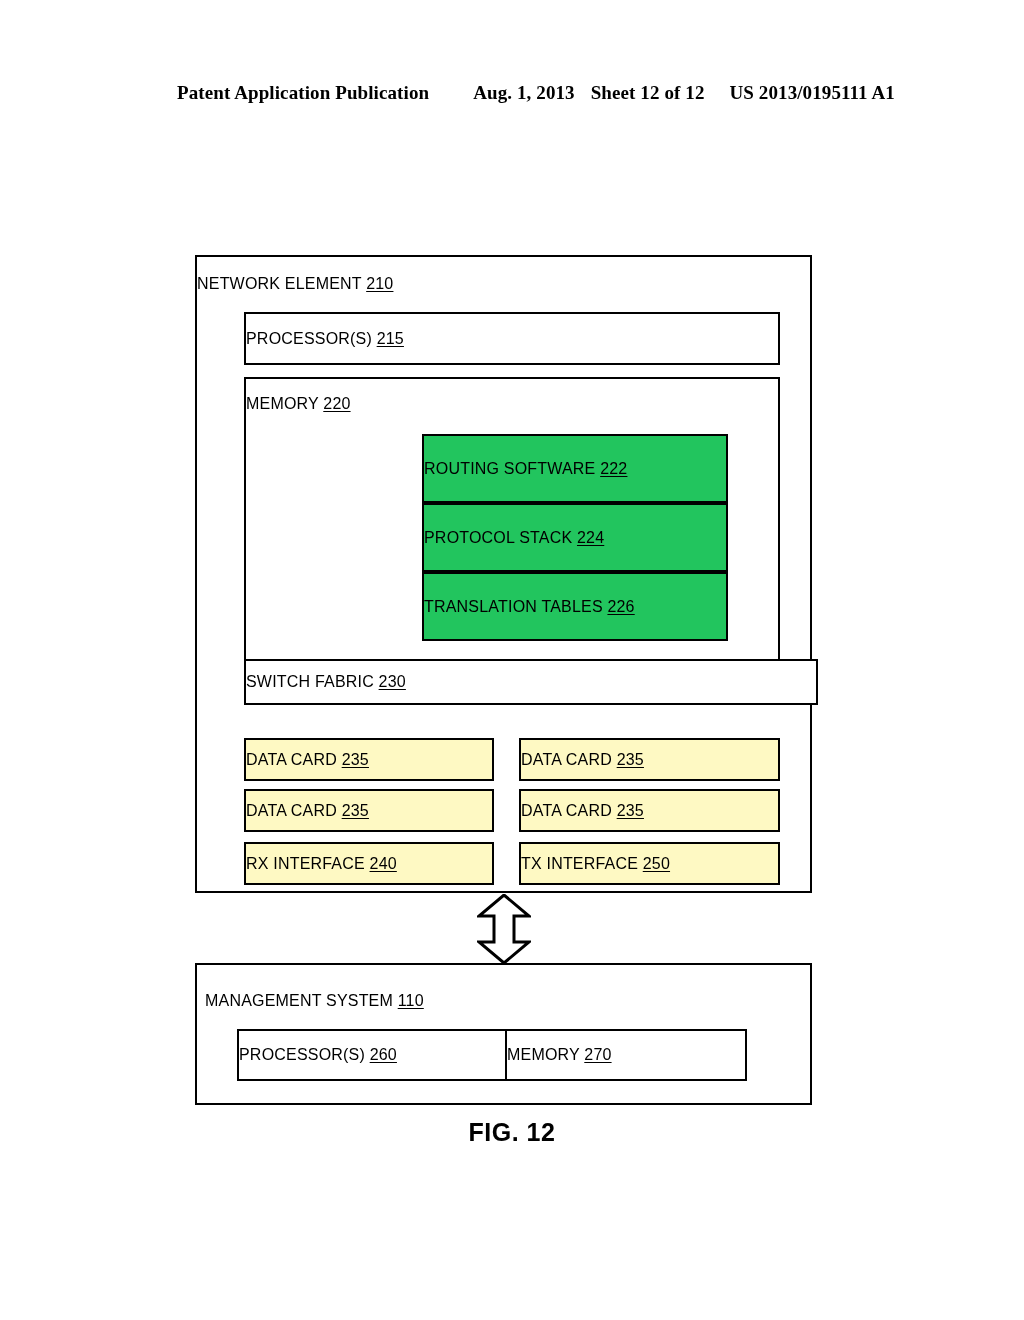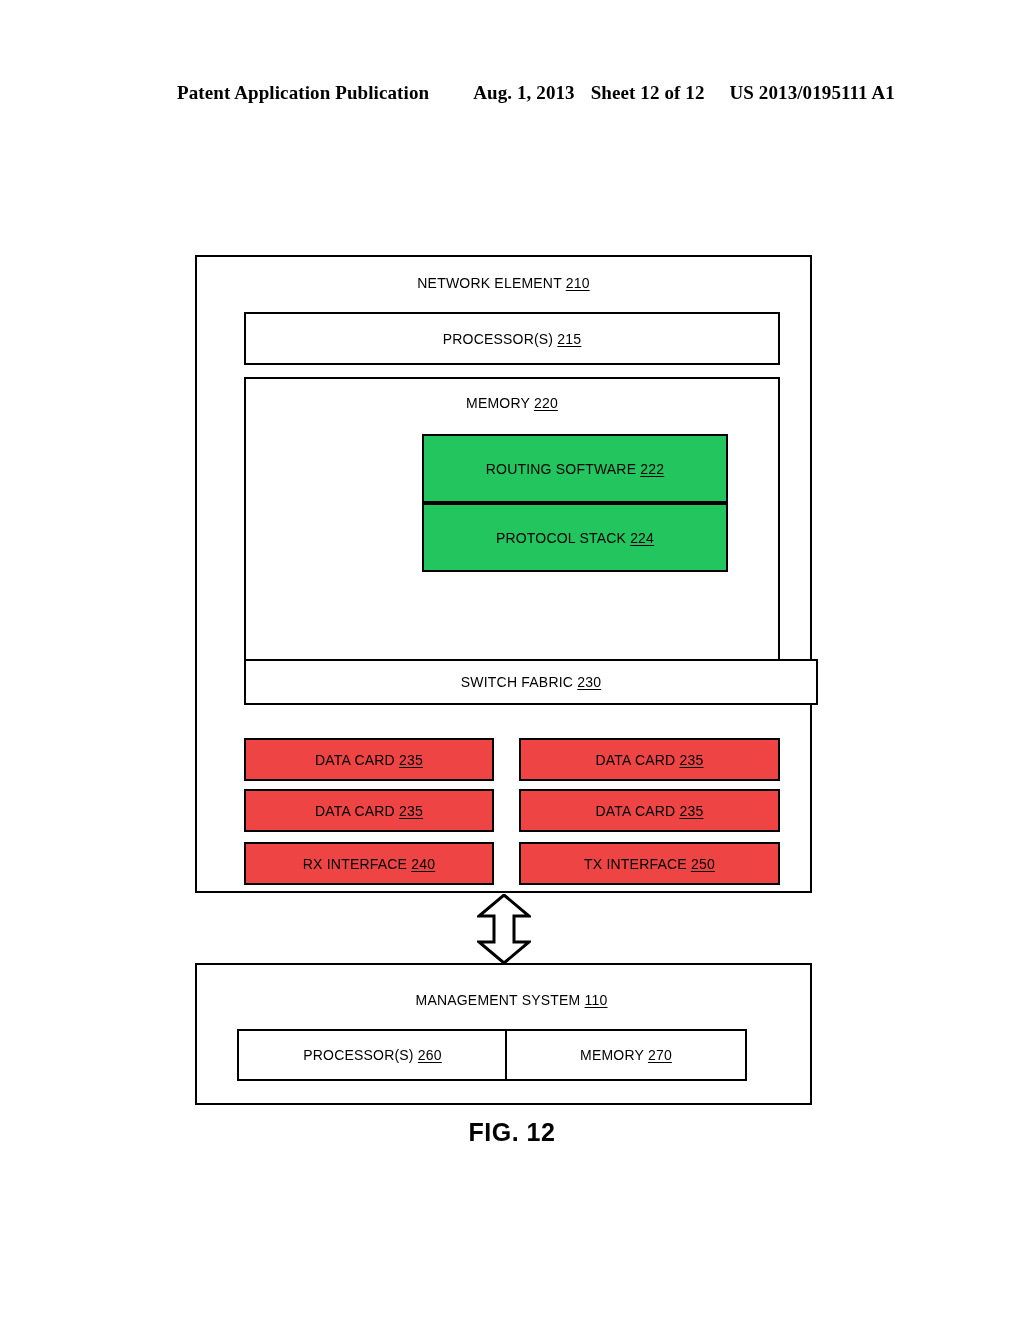--- a/index.html
+++ b/index.html
@@ -42,22 +42,21 @@
   .box {
     position: absolute;
     box-sizing: border-box;
     border: 2px solid #000000;
     background: #ffffff;
   }
   .box-label {
     position: absolute;
     left: 0;
     width: 100%;
-    text-align: center;
-    font-size: 14px;
+    font-size: 16px;
     letter-spacing: 0.2px;
     white-space: nowrap;
   }
   .ref {
     text-decoration: underline;
     text-underline-offset: 2px;
   }
 
   
   #network-element {
@@ -105,21 +104,21 @@
   }
   #routing-software-222 { top: 55px;  height: 69px; }
   #protocol-stack-224   { top: 124px; height: 69px; }
   #translation-tables-226 { top: 193px; height: 69px; }
 
   
   .card {
     position: absolute;
     box-sizing: border-box;
     border: 2px solid #000000;
-    background: #ef4444;
+    background: #fef9c3;
     height: 43px;
   }
   .card.left  { left: 47px;  width: 250px; }
   .card.right { left: 322px; width: 261px; }
   .row-1 { top: 481px; }
   .row-2 { top: 532px; }
   .row-3 { top: 585px; }
 
   
   #link-arrow {
@@ -202,20 +201,26 @@
       </div>
     </div>
 
     <div class="mem-sub" id="protocol-stack-224">
       <div class="box-label inner-centered">
         <span>PROTOCOL STACK</span>
         <span class="ref">224</span>
       </div>
     </div>
 
+    <div class="mem-sub" id="translation-tables-226">
+      <div class="box-label inner-centered">
+        <span>TRANSLATION TABLES</span>
+        <span class="ref">226</span>
+      </div>
+    </div>
   </div>
 
   <div class="box" id="switch-fabric-230">
     <div class="box-label inner-centered">
       <span>SWITCH FABRIC</span>
       <span class="ref">230</span>
     </div>
   </div>
 
   <div class="card left row-1">

